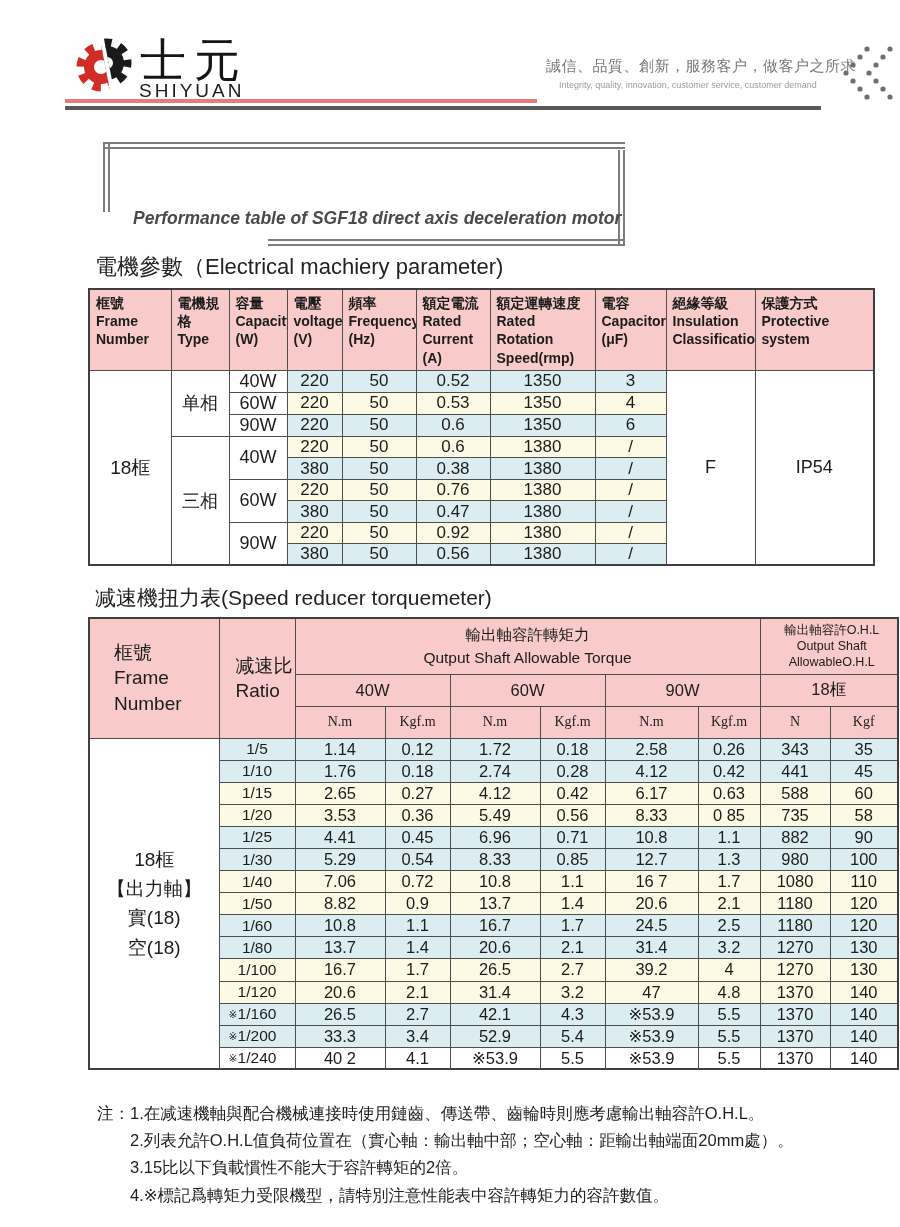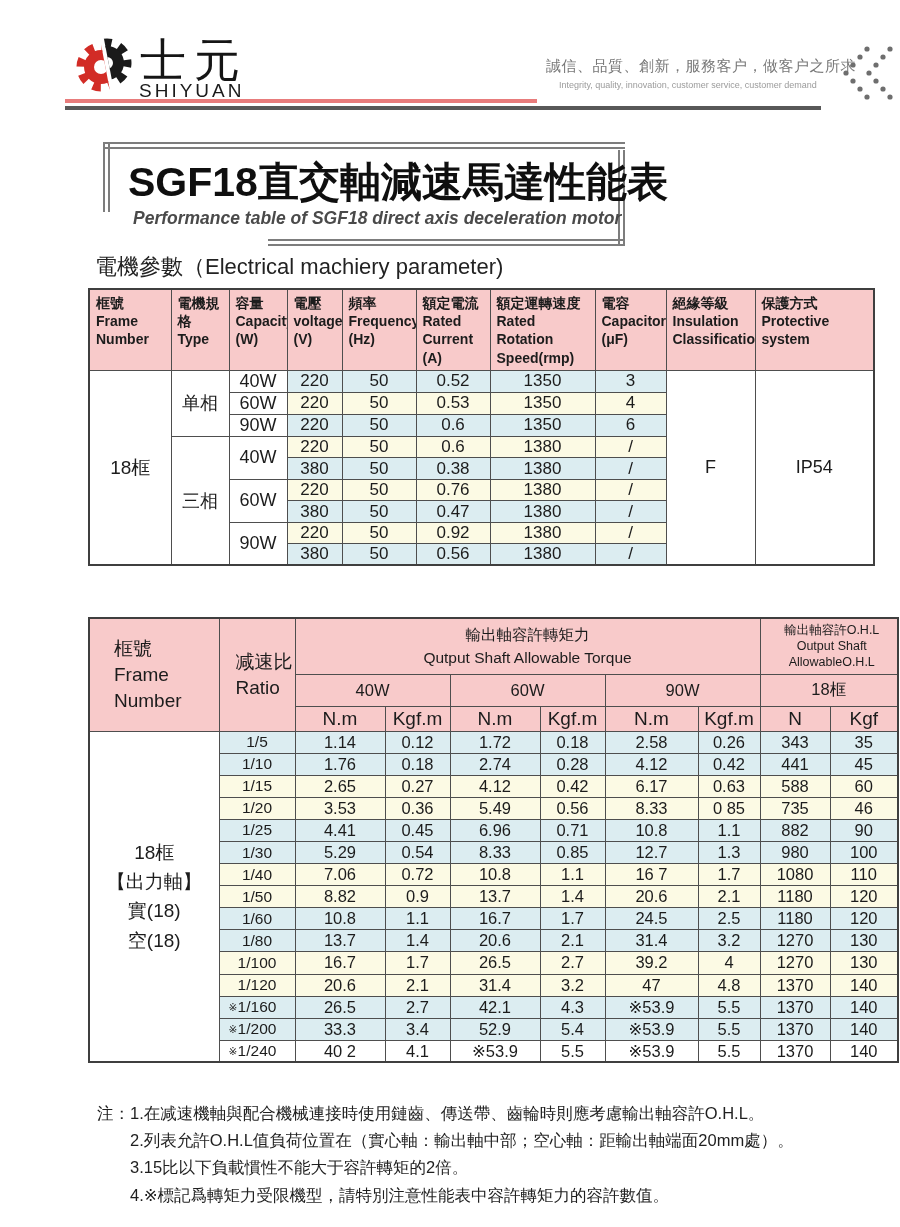--- a/index.html
+++ b/index.html
@@ -56,21 +56,21 @@
   tr.blue td{background:var(--blue);}
   tr.yellow td{background:var(--yellow);}
   tr.white td{background:#fff;}
 
   #t2 th{background:var(--pink); font-weight:normal; white-space:pre-line; color:#1c1c1c;}
   #t2 .fh{font-size:19px; text-align:left; padding-left:24px; line-height:1.35; vertical-align:middle;}
   #t2 .rh{font-size:19px; text-align:left; padding-left:16px; line-height:1.35; vertical-align:middle;}
   #t2 .tg{font-size:15.5px; text-align:center; line-height:1.5; vertical-align:middle; height:56px;margin-top:8px;}
   #t2 .og{font-size:12.5px; text-align:center; padding-left:6px; line-height:1.3; vertical-align:middle;}
   #t2 .wh{font-size:16.5px; text-align:center; height:32px; vertical-align:middle;}
-  #t2 .uh{font-size:19px; text-align:center; height:25px; vertical-align:middle;}
+  #t2 .uh{font-size:14px; text-align:center; height:32px; vertical-align:middle;font-family:Liberation Serif, serif;}
   #t2 tbody td{height:22.1px; text-align:center; font-size:16.5px; padding:0;}
   #t2 td.framec{background:#fff !important; font-size:19px; line-height:1.55; white-space:pre-line; vertical-align:middle;}
   #t2 td.ratio{position:relative; font-size:15.5px;}
   .star{position:absolute; left:9px; top:50%; transform:translateY(-50%); font-size:10.5px; color:#222;}
 
   
   .notes{position:absolute; left:97px; top:1100px; width:795px; display:flex; font-size:16.5px; color:#1f1f1f;}
   .notes .lbl{white-space:nowrap; line-height:1.65;}
   .notes .items div{line-height:1.65; white-space:nowrap;}
 </style>
@@ -127,21 +127,20 @@
   </svg>
 
   <div class="rule-red"></div>
   <div class="rule-gray"></div>
 
   <div class="title-box">
     <div class="dl dl-top"></div>
     <div class="dl dl-left"></div>
     <div class="dl dl-right"></div>
     <div class="dl dl-bottom"></div>
-    <div class="page-title">SGF18直交軸減速馬達性能表</div>
     <div class="page-subtitle">Performance table of SGF18 direct axis deceleration motor</div>
   </div>
 
   <div class="sec-h sec-h1">電機參數（Electrical machiery parameter)</div>
 
   <table id="t1">
     <colgroup>
       <col style="width:82px">
         <col style="width:58px">
         <col style="width:58px">
@@ -258,20 +257,21 @@
       <tr class="blue">
         <td>380</td>
         <td>50</td>
         <td>0.56</td>
         <td>1380</td>
         <td>/</td>
       </tr>
     </tbody>
   </table>
 
+  <div class="sec-h sec-h2">减速機扭力表(Speed reducer torquemeter)</div>
 
   <table id="t2">
     <colgroup>
       <col style="width:130px">
         <col style="width:76px">
       <col style="width:90px">
         <col style="width:65px">
         <col style="width:90px">
         <col style="width:65px">
       <col style="width:93px">
@@ -349,21 +349,21 @@
       </tr>
       <tr class="yellow">
         <td class="ratio"><span class="star"></span><span>1/20</span></td>
         <td>3.53</td>
         <td>0.36</td>
         <td>5.49</td>
         <td>0.56</td>
         <td>8.33</td>
         <td>0 85</td>
         <td>735</td>
-        <td>46</td>
+        <td>58</td>
       </tr>
       <tr class="blue">
         <td class="ratio"><span class="star"></span><span>1/25</span></td>
         <td>4.41</td>
         <td>0.45</td>
         <td>6.96</td>
         <td>0.71</td>
         <td>10.8</td>
         <td>1.1</td>
         <td>882</td>

